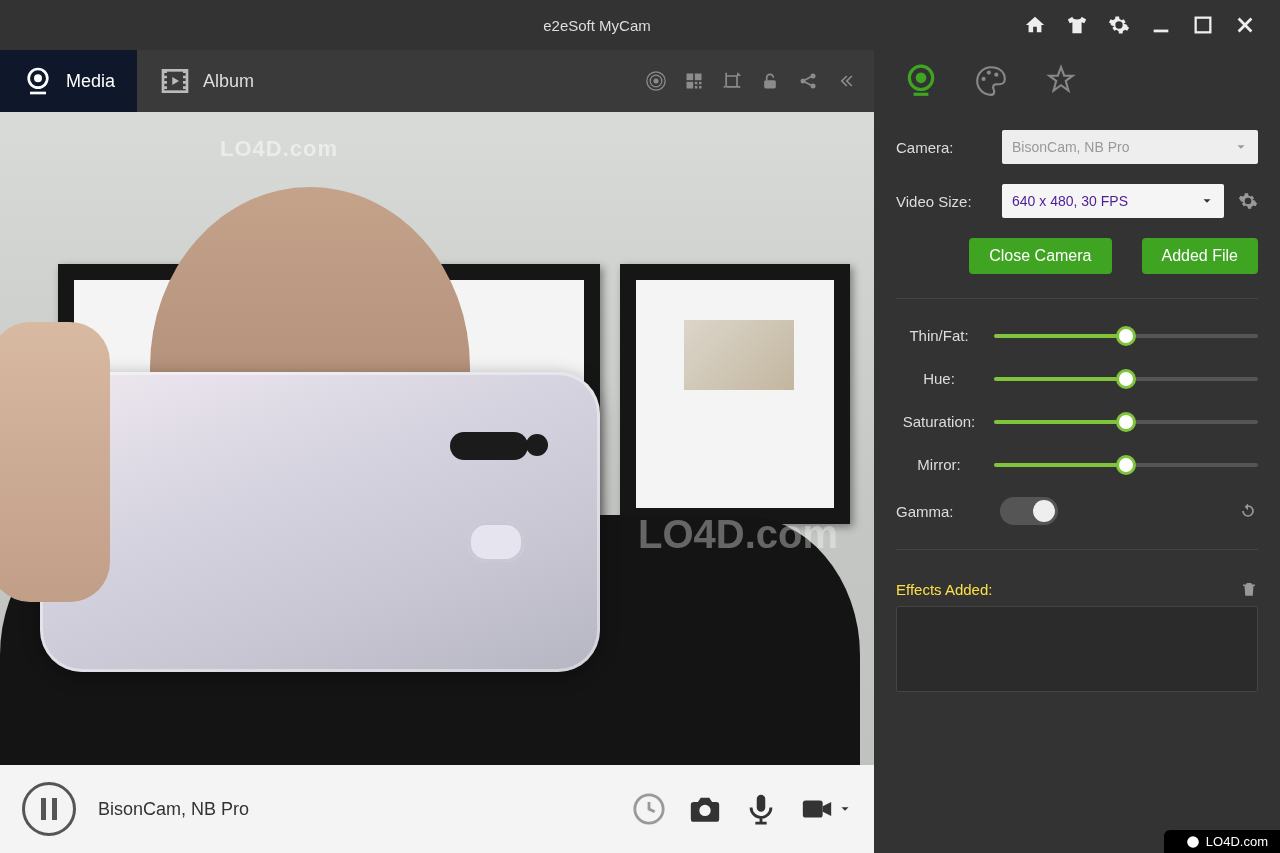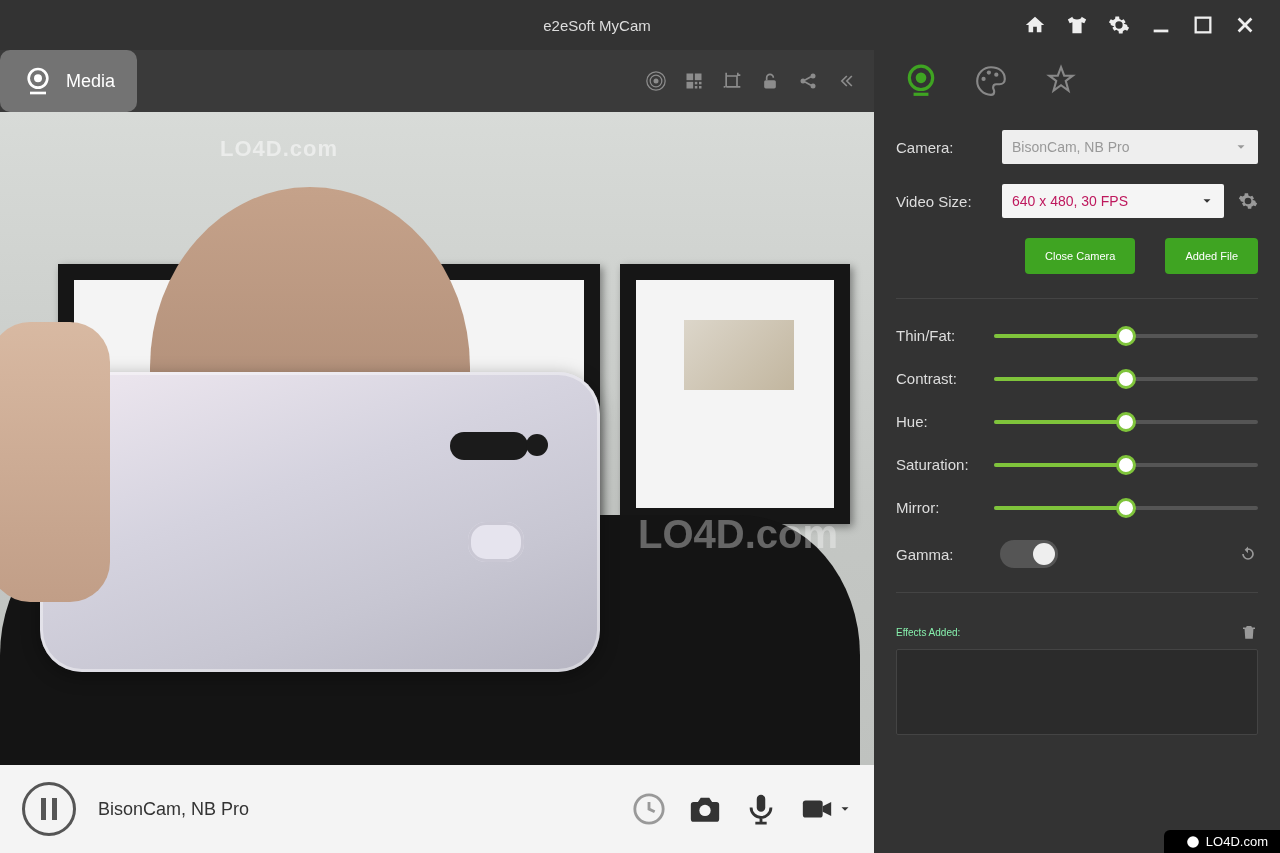--- a/index.html
+++ b/index.html
@@ -8,21 +8,21 @@
 .titlebar { height: 50px; background: #333; display: flex; align-items: center; color: #ccc; }
 .titlebar .title { flex: 1; text-align: center; font-size: 15px; color: #ddd; padding-left: 170px; }
 .window-controls { display: flex; align-items: center; gap: 20px; padding-right: 24px; }
 .window-controls .wicon { width: 22px; height: 22px; display: flex; align-items: center; justify-content: center; fill: #eee; cursor: pointer; }
 
 .app { display: flex; height: calc(100% - 50px); }
 
 .left { flex: 1; display: flex; flex-direction: column; background: #2f2f2f; }
 .left-tabs { height: 62px; background: #3a3a3a; display: flex; align-items: stretch; }
 .tab { display: flex; align-items: center; gap: 12px; padding: 0 22px; color: #ddd; font-size: 18px; cursor: pointer; }
-.tab.active { background: #737373; color: #fff; border-radius: 10px; }
+.tab.active { background: #0f172a; color: #fff; }
 .tab .ticon { width: 32px; height: 32px; display: flex; align-items: center; justify-content: center; }
 .tab .ticon svg { fill: #fff; }
 .tab:not(.active) .ticon svg { fill: #bbb; }
 .left-tabs .spacer { flex: 1; }
 .left-tabs .toolicons { display: flex; align-items: center; gap: 18px; padding-right: 18px; }
 .left-tabs .toolicons .ticon2 { width: 20px; height: 20px; fill: #8c8c8c; cursor: pointer; }
 
 .video-area { position: relative; flex: 1; background: #ccc; overflow: hidden; }
 .video-scene { position: absolute; inset: 0; }
 .wall { position: absolute; inset: 0; background: linear-gradient(#d8dbd8, #c4c7c4 60%, #bfc2bf); }
@@ -57,39 +57,39 @@
 .right-tabs .rticon.active circle.outer { stroke:#3fa422; fill:none; }
 
 .panel { padding: 18px 22px 10px 22px; display:flex; flex-direction:column; gap:20px; }
 .row { display:flex; align-items:center; gap:14px;}
 .row .lbl { width:92px; color:#ddd; font-size:15px;}
 .select { flex:1; height:34px; background:#f5f5f5; border:none; border-radius:2px; display:flex; align-items:center; justify-content:space-between; padding:0 10px; font-size:14px; cursor:pointer;}
 .select.disabled { background:#eee; color:#999;}
 .select .chev { width:14px; height:14px; fill:#333;}
 .gearicon { width:20px; height:20px; fill:#999; cursor:pointer;}
 .btns { display:flex; gap:30px; justify-content:flex-end; padding-right: 0px;}
-.gbtn { height:36px; padding:0 20px; background:#3fa422; color:#fff; border:none; border-radius:4px; font-size:11px; cursor:pointer;}
+.gbtn { height:36px; padding:0 20px; background:#3fa422; color:#fff; border:none; border-radius:4px; font-size:16px; cursor:pointer;}
 .divider { height:1px; background:#444; margin:4px 0;}
 
-.sliders { display:flex; flex-direction:column; gap:26px; padding: 4px 0;}
+.sliders { display:flex; flex-direction:column; gap:26px; padding: 4px 0; text-align: center;}
 .srow { display:flex; align-items:center; gap:12px;}
 .srow .slbl { width:86px; color:#ddd; font-size:15px;}
 .slider { flex:1; height:16px; position:relative; cursor:pointer;}
 .track-bg { position:absolute; left:0; right:0; top:6px; height:4px; background:#555; border-radius:2px;}
 .track-fill { position:absolute; left:0; top:6px; height:4px; background:#7fc43b; border-radius:2px;}
 .thumb { position:absolute; top:-2px; width:20px; height:20px; border-radius:50%; background:#fff; border:3px solid #7fc43b; margin-left:-10px;}
 
 .mirrow { display:flex; align-items:center; gap:18px;}
 .mirrow .slbl { width:86px; font-size:15px;}
 .toggle { position:relative; width:58px; height:28px; background:#555; border-radius:14px; cursor:pointer;}
 .toggle .knob { position:absolute; right:3px; top:3px; width:22px; height:22px; border-radius:50%; background:#eee;}
 .reseticon { width:20px; height:20px; fill:#999; margin-left:auto; cursor:pointer;}
 
 .effects { margin-top:6px;}
-.effects .ehdr { display:flex; align-items:center; justify-content:space-between; color:#86efac; font-size:10px; margin-bottom:8px;}
+.effects .ehdr { display:flex; align-items:flex-end; justify-content:space-between; color:#fde047; font-size:15px; margin-bottom:8px;}
 .trashicon { width:18px; height:18px; fill:#999; cursor:pointer;}
 .effects .ebox { height:86px; background:#2b2b2b; border:1px solid #444; border-radius:2px;}
 
 .corner-brand { position:absolute; right:0; bottom:0; background:#000; color:#fff; font-size:13px; padding:4px 12px 4px 22px; border-top-left-radius:6px; display:flex; align-items:center; gap:6px;}
 .corner-brand svg { width:14px; height:14px; fill:#fff;}
 </style>
 </head>
 <body>
 
 <div class="titlebar">
@@ -133,20 +133,30 @@
     <div class="left-tabs">
       <div class="tab active">
         <span class="ticon">
             <svg viewBox="0 0 24 24">
               <circle cx="12" cy="10" r="7" fill="none" stroke="#fff" stroke-width="2"></circle>
               <circle cx="12" cy="10" r="3"></circle>
               <path d="M6 20h12v2H6z"></path>
             </svg>
           </span>
         <span>Media</span>
+      </div>
+      <div class="tab">
+        <span class="ticon">
+            <svg viewBox="0 0 24 24">
+              <rect x="3" y="4" width="18" height="16" fill="none" stroke="#bbb" stroke-width="2"></rect>
+              <path d="M10 9v6l5-3z" fill="#bbb"></path>
+              <path d="M3 4h3v2H3zm0 4h3v2H3zm0 4h3v2H3zm0 4h3v2H3zM18 4h3v2h-3zm0 4h3v2h-3zm0 4h3v2h-3zm0 4h3v2h-3z" fill="#bbb"></path>
+            </svg>
+          </span>
+        <span>Album</span>
       </div>
       <div class="spacer"></div>
       <div class="toolicons">
         <svg class="ticon2" viewBox="0 0 24 24">
             <circle cx="12" cy="12" r="3"></circle>
             <circle cx="12" cy="12" r="7" fill="none" stroke="#8c8c8c" stroke-width="1.5"></circle>
             <circle cx="12" cy="12" r="11" fill="none" stroke="#8c8c8c" stroke-width="1.5"></circle>
           </svg>
         <svg class="ticon2" viewBox="0 0 24 24">
             <rect x="3" y="3" width="8" height="8"></rect>
@@ -251,21 +261,21 @@
         <div class="select disabled">
           <span>BisonCam, NB Pro</span>
           <svg class="chev" viewBox="0 0 24 24" style="fill:#999">
               <path d="M6 9l6 6 6-6z"></path>
             </svg>
         </div>
       </div>
       <div class="row">
         <div class="lbl">Video Size:</div>
         <div class="select">
-          <span style="color:#be185d">640 x 480, 30 FPS</span>
+          <span style="color:#4c1d95">640 x 480, 30 FPS</span>
           <svg class="chev" viewBox="0 0 24 24">
               <path d="M6 9l6 6 6-6z"></path>
             </svg>
         </div>
         <svg class="gearicon" viewBox="0 0 24 24">
             <path d="M12 8a4 4 0 1 0 0 8 4 4 0 0 0 0-8zm9 4a9 9 0 0 1-.1 1.3l2.1 1.6-2 3.4-2.5-1a7 7 0 0 1-2.2 1.3l-.4 2.7h-4l-.4-2.7a7 7 0 0 1-2.2-1.3l-2.5 1-2-3.4 2.1-1.6A9 9 0 0 1 3 12a9 9 0 0 1 .1-1.3L1 9.1l2-3.4 2.5 1a7 7 0 0 1 2.2-1.3L8.1 2.7h4l.4 2.7a7 7 0 0 1 2.2 1.3l2.5-1 2 3.4-2.1 1.6A9 9 0 0 1 21 12z"></path>
           </svg>
       </div>
       <div class="btns">
         <button class="gbtn">Close Camera</button>
@@ -276,28 +286,20 @@
       <div class="sliders">
         <div class="srow">
           <div class="slbl">Thin/Fat:</div>
           <div class="slider">
               <div class="track-bg"></div>
               <div class="track-fill" style="width:50%"></div>
               <div class="thumb" style="left:50%"></div>
             </div>
         </div>
         <div class="srow">
-          <div class="slbl">Contrast:</div>
-          <div class="slider">
-              <div class="track-bg"></div>
-              <div class="track-fill" style="width:50%"></div>
-              <div class="thumb" style="left:50%"></div>
-            </div>
-        </div>
-        <div class="srow">
           <div class="slbl">Hue:</div>
           <div class="slider">
               <div class="track-bg"></div>
               <div class="track-fill" style="width:50%"></div>
               <div class="thumb" style="left:50%"></div>
             </div>
         </div>
         <div class="srow">
           <div class="slbl">Saturation:</div>
           <div class="slider">

